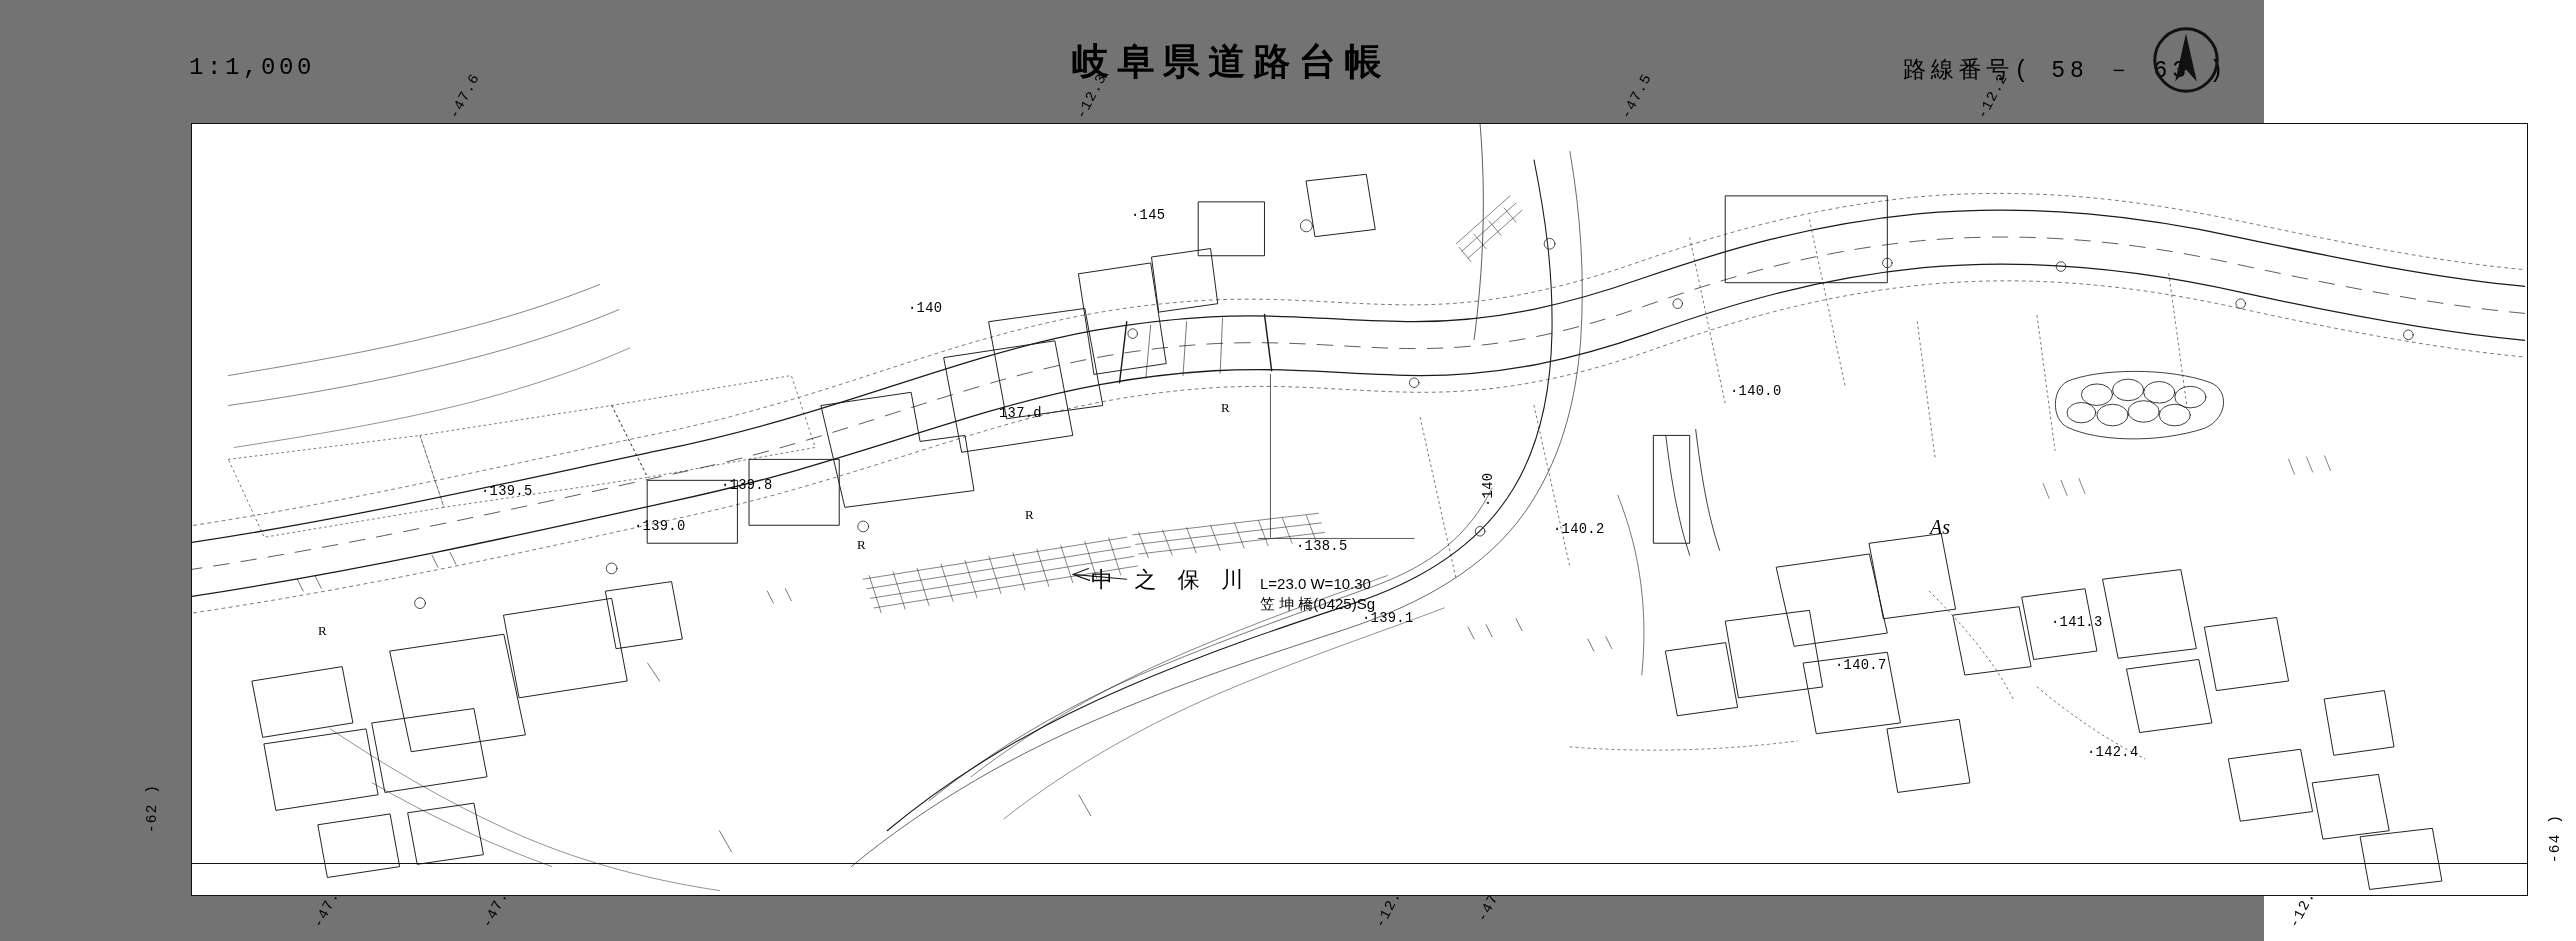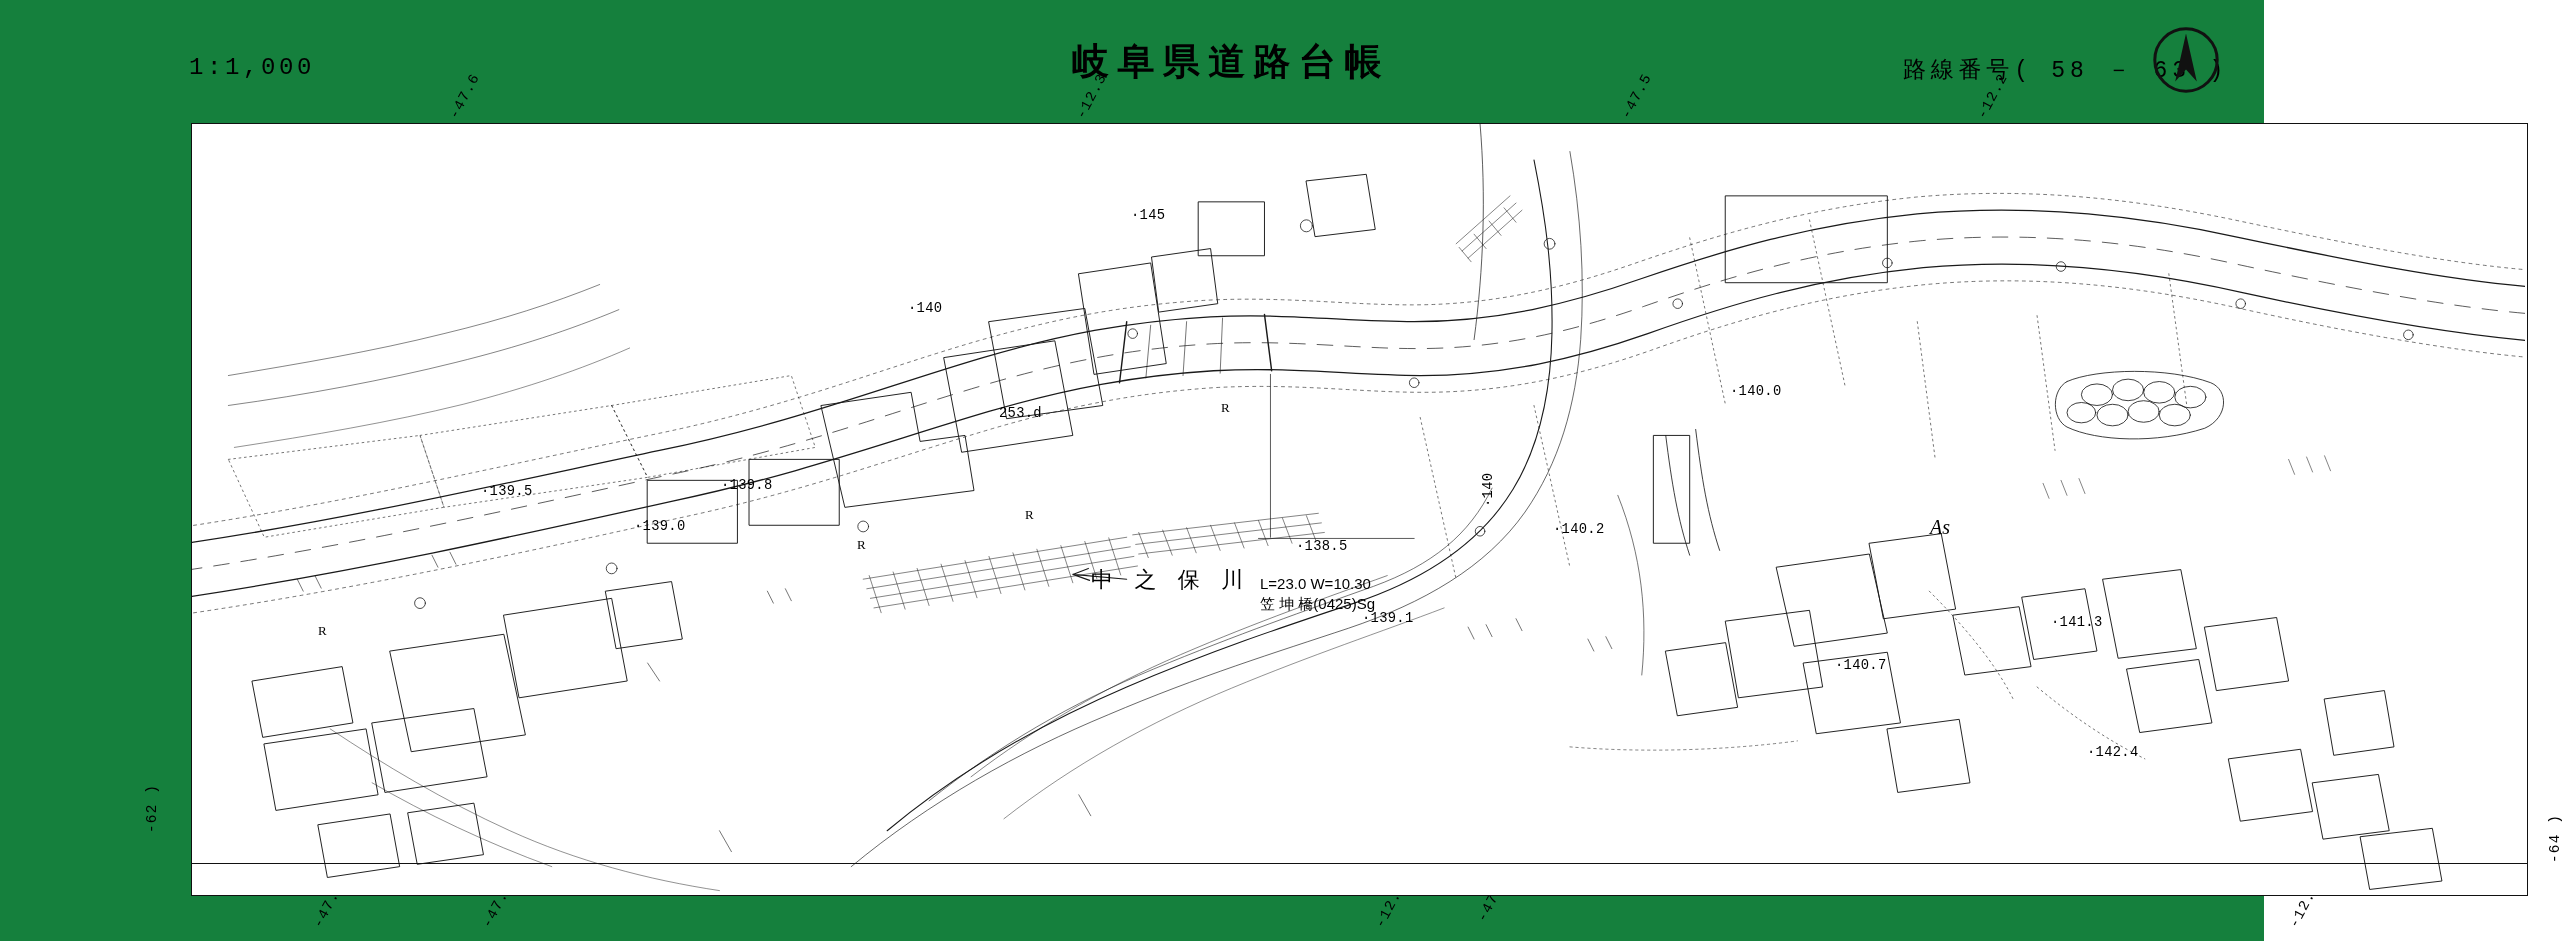--- a/index.html
+++ b/index.html
@@ -11,21 +11,21 @@
     width: 2576px;
     height: 942px;
     font-family: "Liberation Sans", sans-serif;
     color: #000;
     overflow: hidden;
   }
   #sheet {
     position: relative;
     width: 2264px;
     height: 942px;
-    background: #15803d;
+    background: #737373;
   }
 
   
   .scale-label {
     position: absolute;
     left: 189px;
     top: 54px;
     font-size: 24px;
     letter-spacing: 3.6px;
     font-family: "Liberation Mono", monospace;
@@ -328,21 +328,21 @@
                    M 3500 560 L 3510 585 M 3530 556 L 3540 581 M 3560 554 L 3570 579"></path>
         </g>
       </g>
     </svg>
 
     <div class="inner-rule"></div>
 
     <div class="map-note" style="left:289px; top:360px;">·139.5</div>
     <div class="map-note" style="left:442px; top:395px;">·139.0</div>
     <div class="map-note" style="left:529px; top:354px;">·139.8</div>
-    <div class="map-note" style="left:807px; top:282px;">253.d</div>
+    <div class="map-note" style="left:807px; top:282px;">137.d</div>
     <div class="map-note" style="left:1104px; top:415px;">·138.5</div>
     <div class="map-note" style="left:1170px; top:487px;">·139.1</div>
     <div class="map-note" style="left:1361px; top:398px;">·140.2</div>
     <div class="map-note" style="left:1538px; top:260px;">·140.0</div>
     <div class="map-note" style="left:1643px; top:534px;">·140.7</div>
     <div class="map-note" style="left:1859px; top:491px;">·141.3</div>
     <div class="map-note" style="left:1895px; top:621px;">·142.4</div>
     <div class="map-note" style="left:716px; top:177px;">·140</div>
     <div class="map-note" style="left:939px; top:84px;">·145</div>
     <div class="map-note" style="left:1289px; top:383px; transform:rotate(-90deg); transform-origin:left top;">·140</div>

